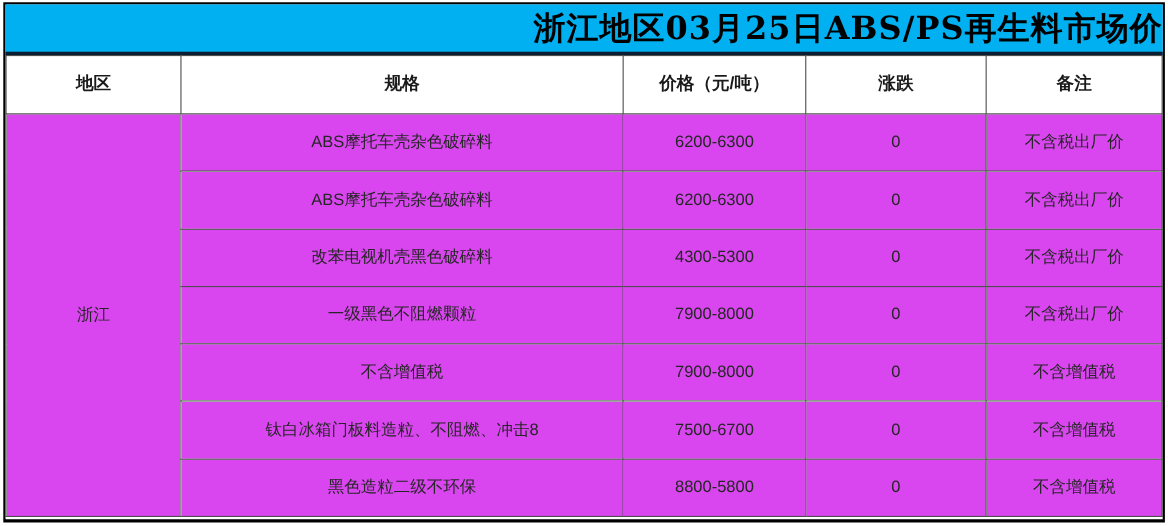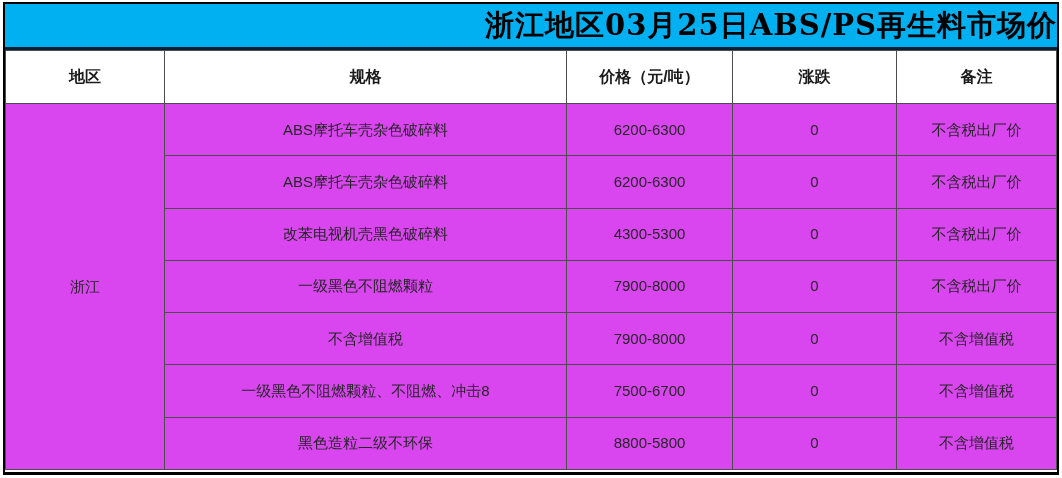--- a/index.html
+++ b/index.html
@@ -124,21 +124,21 @@
           <td>0</td>
           <td>不含税出厂价</td>
         </tr>
         <tr>
           <td>不含增值税</td>
           <td>7900-8000</td>
           <td>0</td>
           <td>不含增值税</td>
         </tr>
         <tr>
-          <td>一级黑色不阻燃颗粒、不阻燃、冲击8</td>
+          <td>钛白冰箱门板料造粒、不阻燃、冲击8</td>
           <td>7500-6700</td>
           <td>0</td>
           <td>不含增值税</td>
         </tr>
         <tr>
           <td>黑色造粒二级不环保</td>
           <td>8800-5800</td>
           <td>0</td>
           <td>不含增值税</td>
         </tr>

